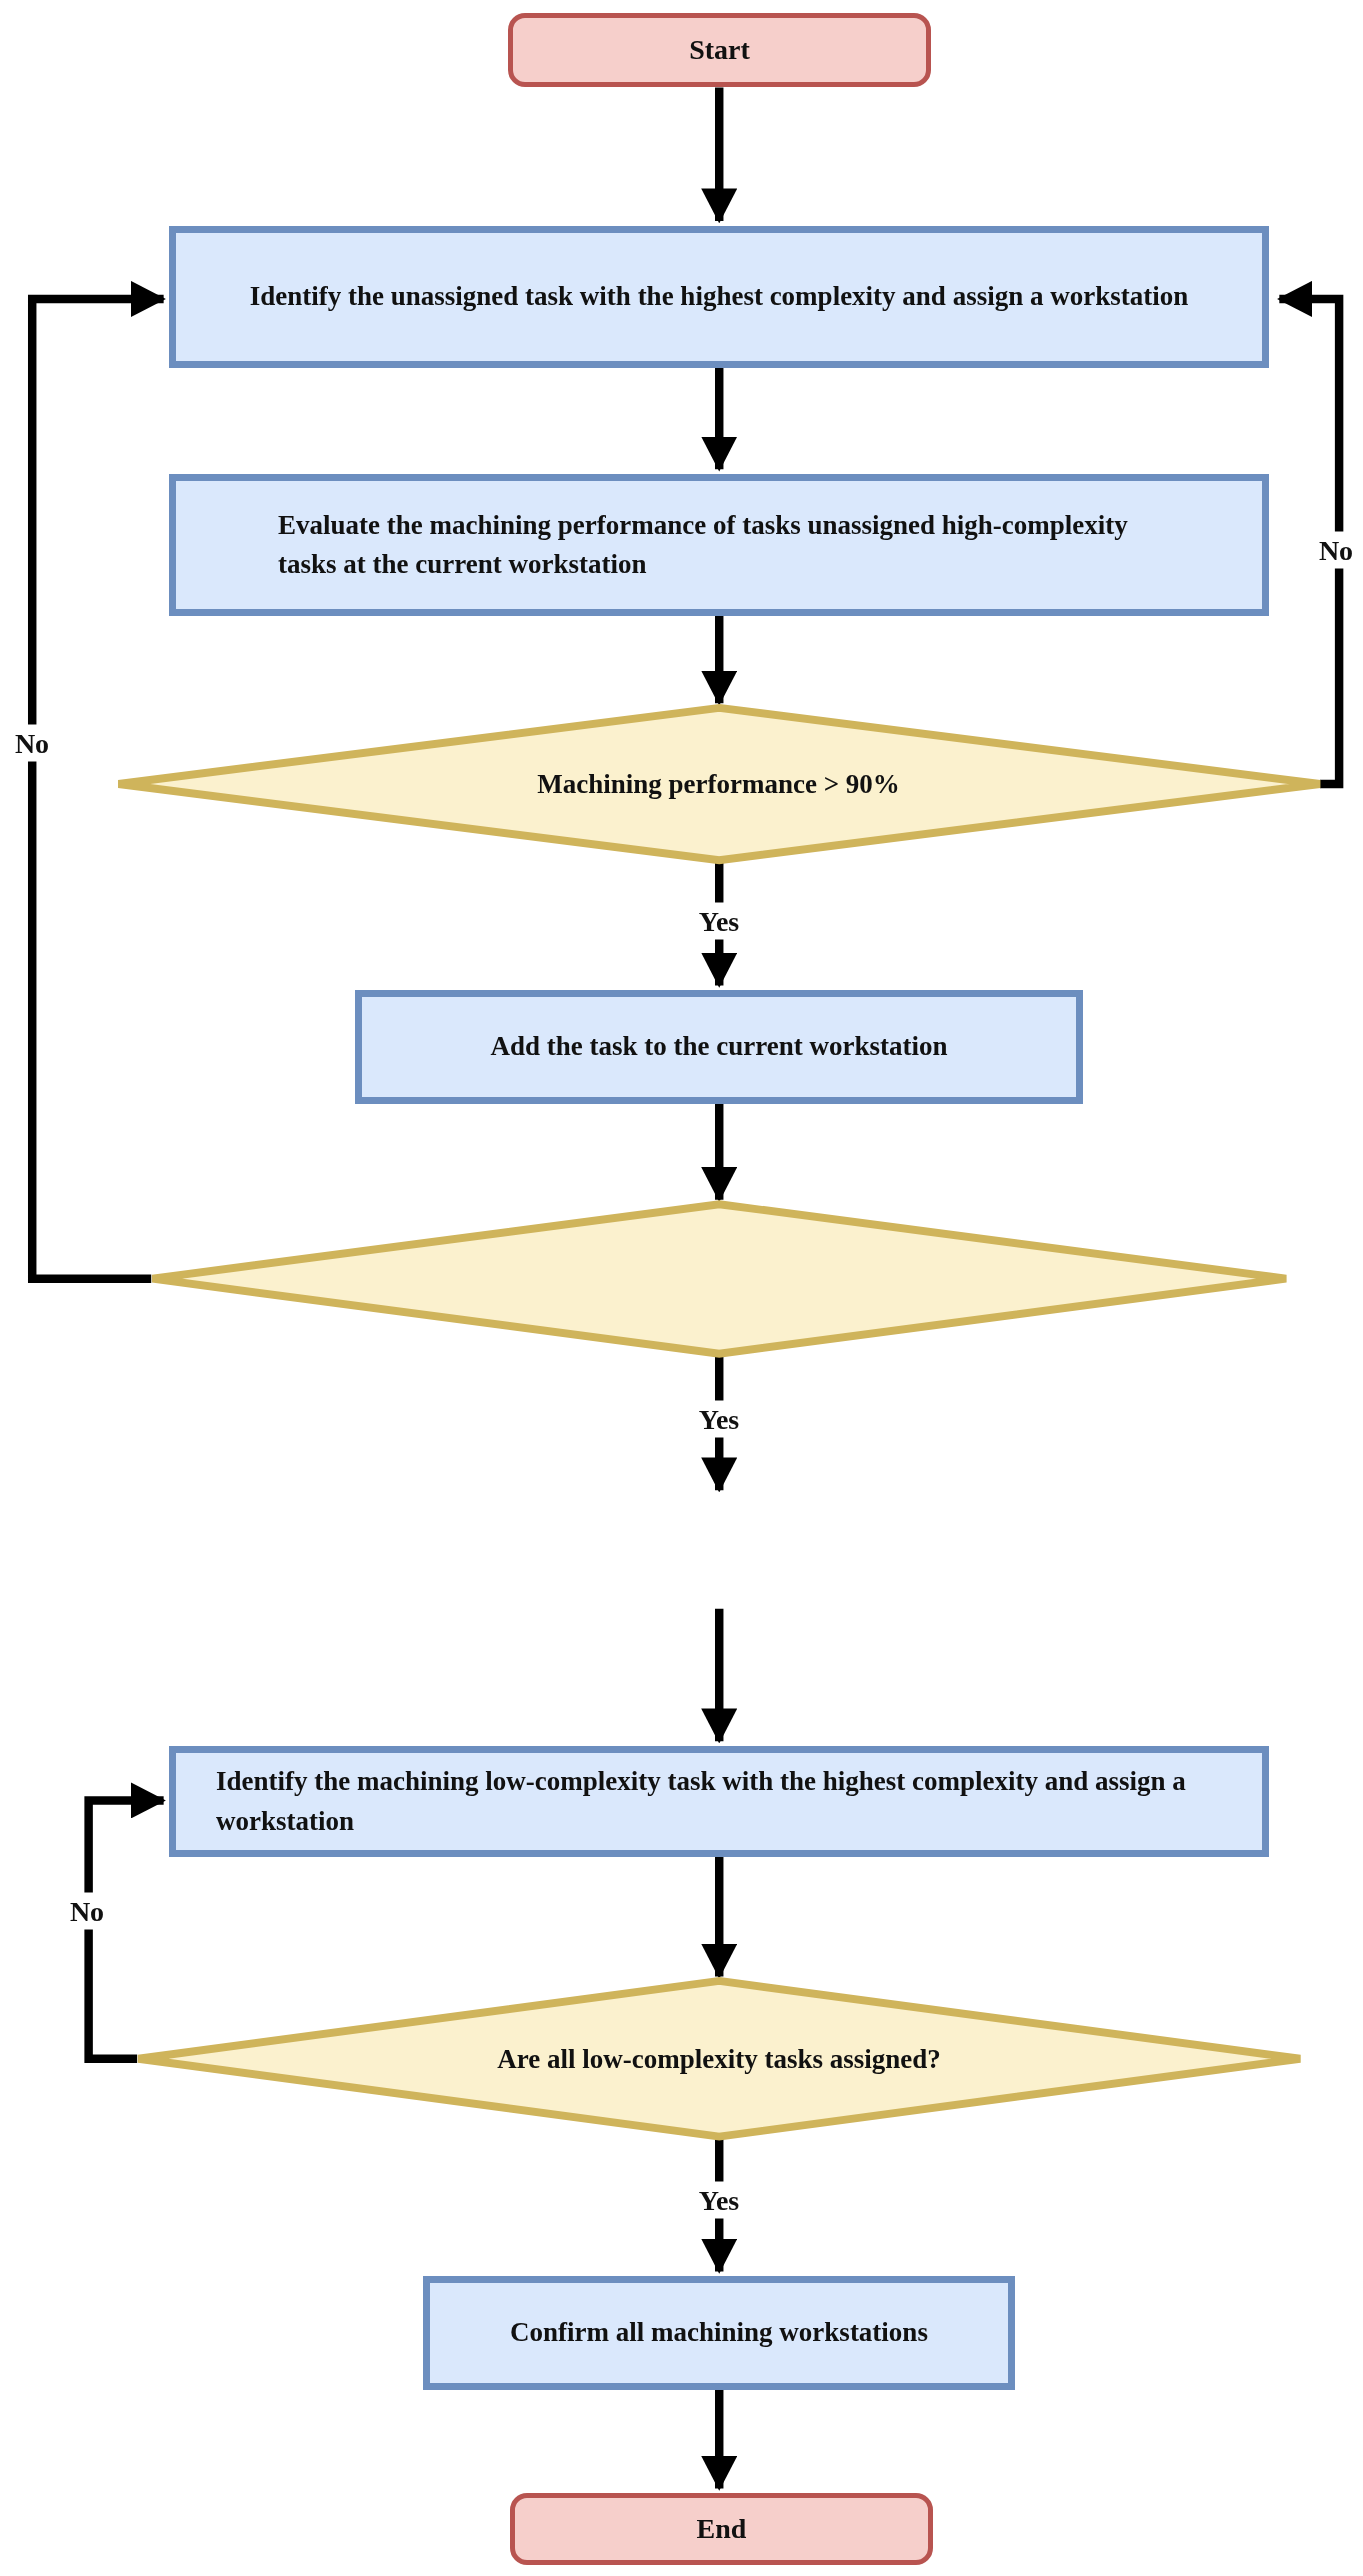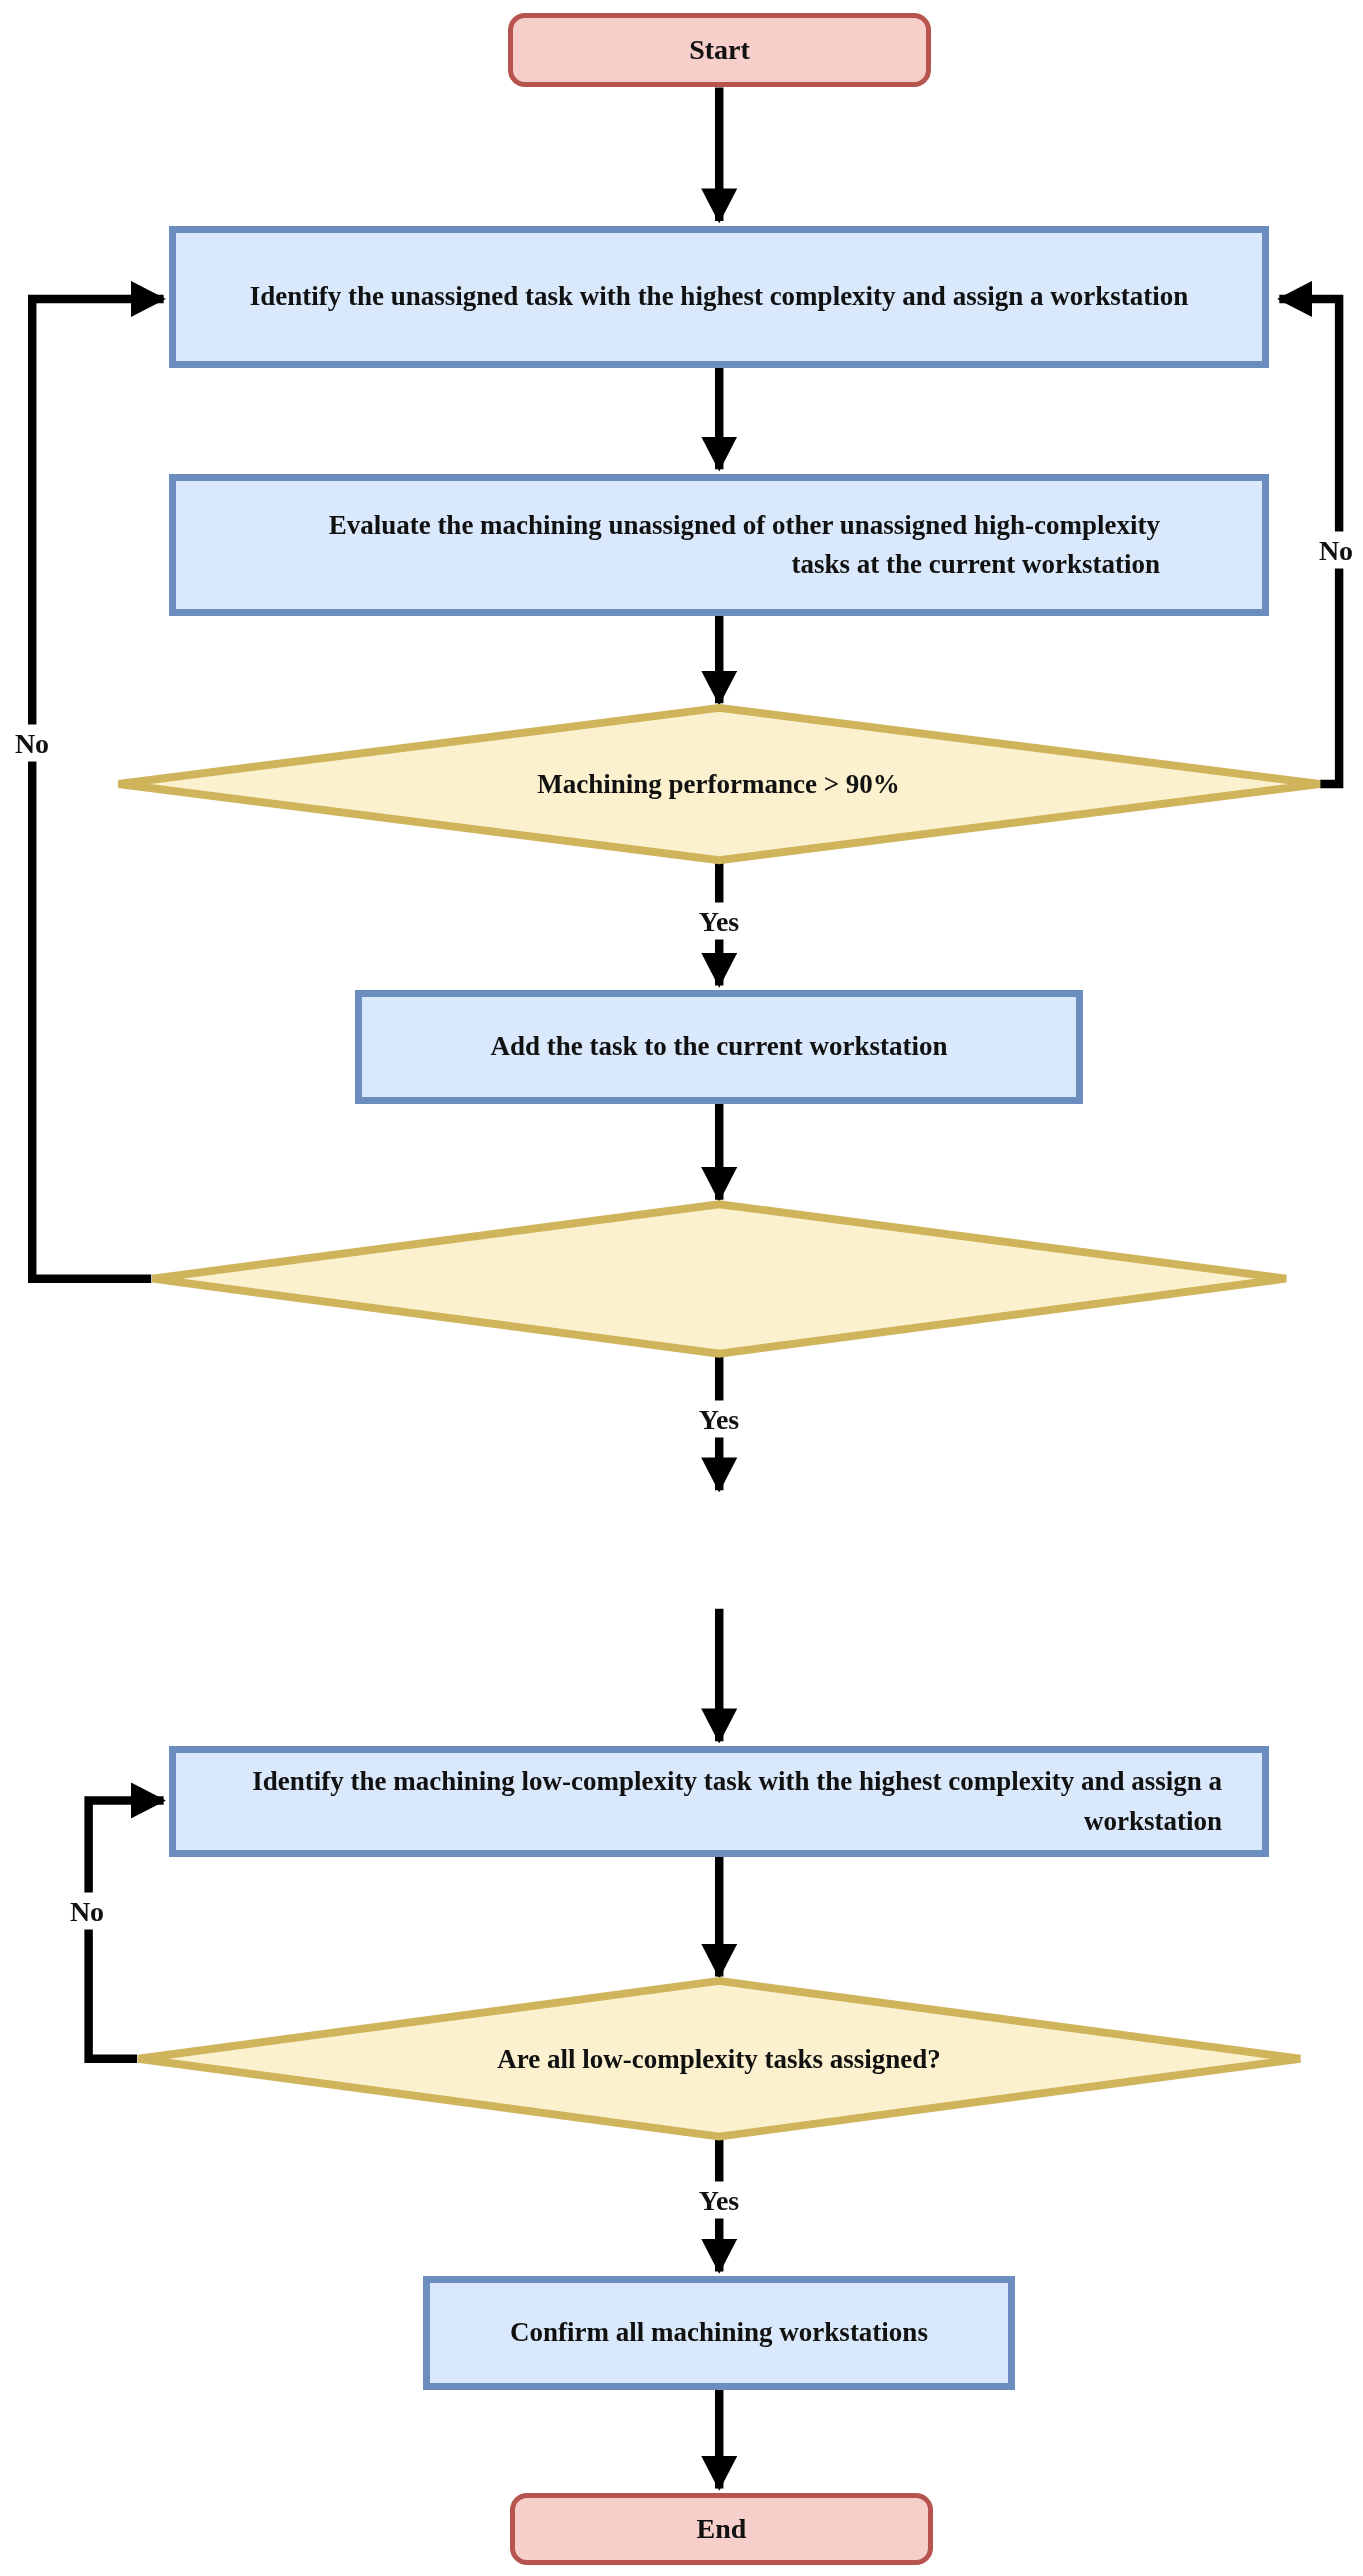--- a/index.html
+++ b/index.html
@@ -9,21 +9,21 @@
     --connector:#000000; --text:#111111; --background:#FFFFFF;
   }
   html,body{margin:0;padding:0;background:var(--background);}
   .canvas{
     position:relative;width:1364px;height:2576px;background:var(--background);
     font-family:"Liberation Serif","DejaVu Serif",serif;color:var(--text);overflow:hidden;
   }
   .connector-layer{position:absolute;left:0;top:0;width:1364px;height:2576px;z-index:1;}
   .node{
     position:absolute;z-index:2;box-sizing:border-box;
-    display:flex;align-items:center;justify-content:center;text-align:right;
+    display:flex;align-items:center;justify-content:center;text-align:left;
     font-weight:bold;font-size:27px;line-height:1.45;
   }
   .process{background:var(--process-fill);border:7.3px solid var(--process-border);padding:4px 45px;}
   .pad-wide{padding:0 40px;}
   .pad-xwide{padding:0 102px;}
   .terminal{background:var(--terminal-fill);border:5.1px solid var(--terminal-border);border-radius:17px;font-size:28px;}
   .decision-label{position:absolute;z-index:3;display:flex;align-items:center;justify-content:center;text-align:center;font-weight:bold;font-size:27px;}
   .edge-label{
     position:absolute;z-index:4;transform:translate(-50%,-50%);
     background:var(--background);padding:4.5px 3.4px;font-weight:bold;font-size:28px;line-height:1;
@@ -67,21 +67,21 @@
 
   <div class="node terminal" style="left:508px;top:13px;width:423px;height:74px;">
     <span>Start</span>
   </div>
 
   <div class="node process pad-wide" style="left:169px;top:226px;width:1100px;height:142px;">
     <span>Identify the unassigned task with the highest complexity and assign a workstation</span>
   </div>
 
   <div class="node process pad-xwide" style="left:169px;top:474px;width:1100px;height:142px;">
-    <span>Evaluate the machining unassigned of other unassigned high-complexity tasks at the current workstation</span>
+    <span>Evaluate the machining performance of tasks unassigned high-complexity tasks at the current workstation</span>
   </div>
 
   <div class="node process" style="left:355px;top:990px;width:728px;height:114px;">
     <span>Add the task to the current workstation</span>
   </div>
 
 
   <div class="node process pad-wide" style="left:169px;top:1746px;width:1100px;height:111px;">
     <span>Identify the machining low-complexity task with the highest complexity and assign a workstation</span>
   </div>

